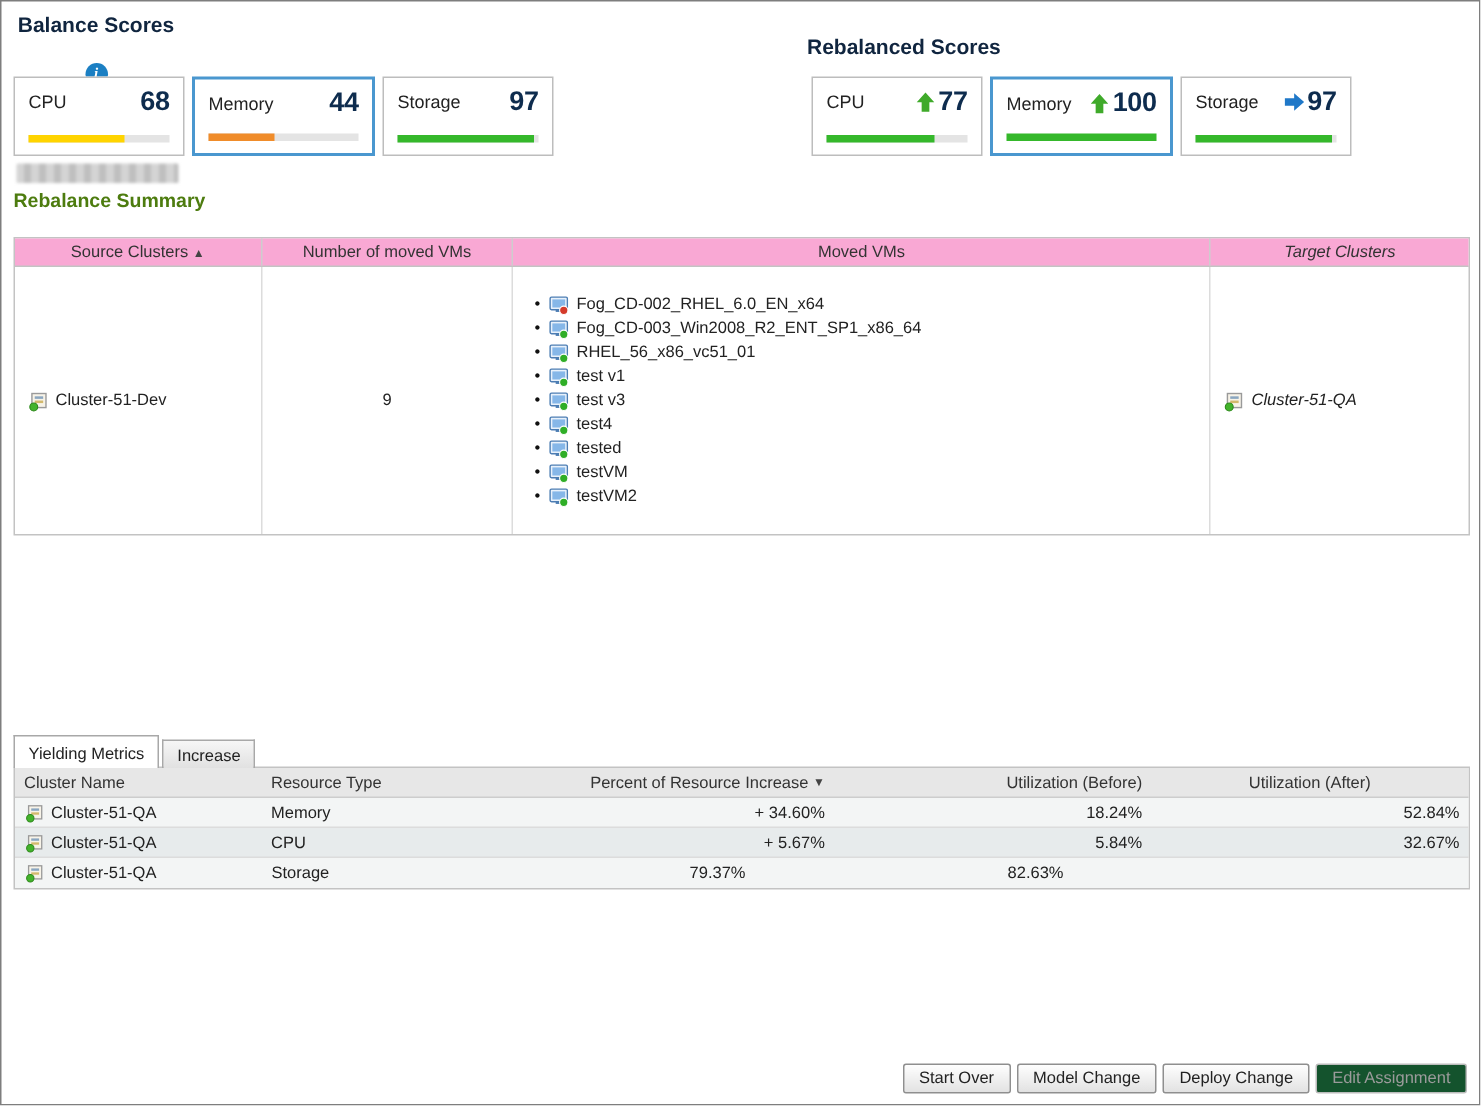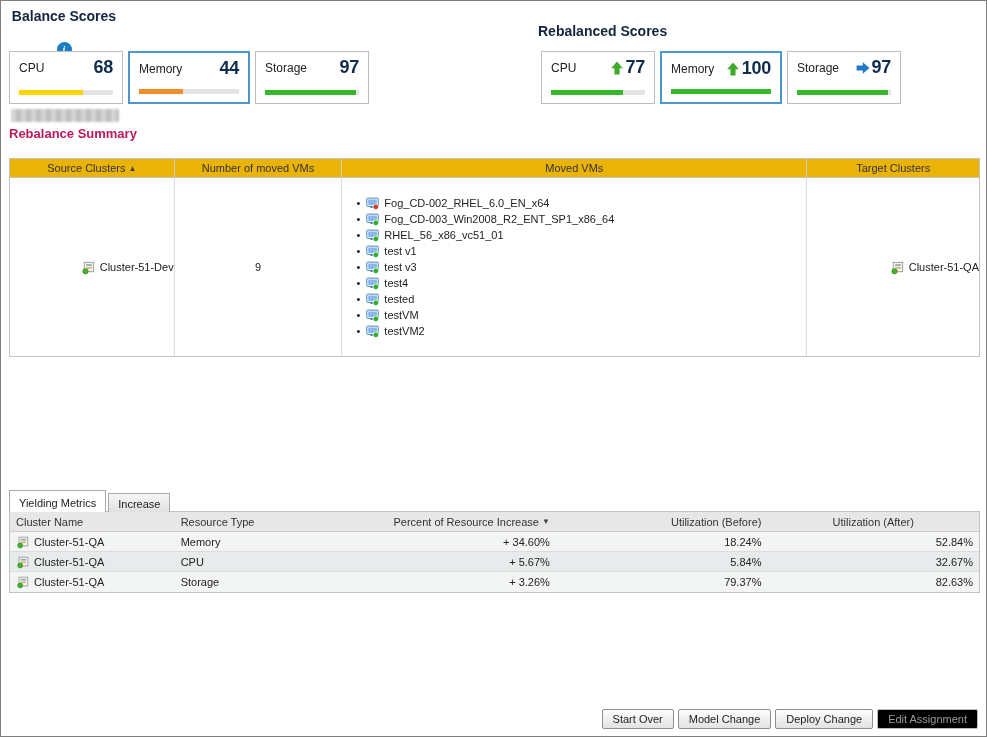--- a/index.html
+++ b/index.html
@@ -49,39 +49,39 @@
   }
   .card.selected { width: 122px; border-width: 2px; border-style: solid; }
   .card-label { position: absolute; top: 9px; left: 9px; font-size: 12px; color: #222; }
   .value-group { position: absolute; top: 5px; right: 9px; display: flex; align-items: center; gap: 2px; }
   .card-value { font-size: 18px; font-weight: bold; color: #0e2c4e; letter-spacing: -0.3px; }
   .bar { position: absolute; left: 9px; right: 9px; bottom: 8px; height: 5px; background: #e4e4e4; }
   .bar-fill { height: 100%; }
   .arrow-icon { width: 14px; height: 14px; display: block; }
 
   
-  .section-title { position: absolute; top: 125px; left: 8px; font-size: 13px; font-weight: bold; color: #be185d; }
+  .section-title { position: absolute; top: 125px; left: 8px; font-size: 13px; font-weight: bold; color: #4d7c0f; }
 
   
   .summary-table {
     position: absolute; top: 157px; left: 8px; width: 971px;
     border: 1px solid #c3c3c3; font-size: 11px; color: #222; background: #fff;
   }
-  .t-head { display: flex; background: #eab308; border-bottom: 1px solid #c3c3c3; }
+  .t-head { display: flex; background: #f9a8d4; border-bottom: 1px solid #c3c3c3; }
   .t-head .th {
     padding: 3px 4px; color: #333; cursor: pointer;
     display: flex; align-items: center; justify-content: center; gap: 3px;
     border-right: 1px solid #cdcdcd; height: 18px;
   }
   .sort-glyph { font-size: 8px; color: #444; }
-  .sum-c1 { width: 165px; } .sum-c2 { width: 168px; } .sum-c3 { width: 466px; } .sum-c4 { width: 172px; border-right: none !important; }
+  .sum-c1 { width: 165px; } .sum-c2 { width: 168px; } .sum-c3 { width: 466px; } .sum-c4 { width: 172px; border-right: none !important; font-style: italic; }
   .t-body-row { display: flex; height: 178px; }
   .t-body-row .td { border-right: 1px solid #dcdcdc; display: flex; align-items: center; }
   .t-body-row .td:last-child { border-right: none; }
-  .cell-cluster { padding-left: 8px; gap: 4px; justify-content: flex-end; }
+  .cell-cluster { padding-left: 8px; gap: 4px; }
   .cell-center { justify-content: center; }
   .vm-list { list-style: none; padding-left: 13px; }
   .vm-list li { display: flex; align-items: center; gap: 5px; height: 16px; }
   .vm-bullet { font-size: 11px; color: #111; width: 6px; text-align: center; }
   .vm-icon { display: flex; align-items: center; }
   .vm-icon .badge { fill: #2fae27; }
   .vm-icon.red .badge { fill: #d43a2a; }
   .cluster-icon { display: flex; align-items: center; }
 
   
@@ -115,21 +115,21 @@
   .m-row .cell { padding: 0 6px; display: flex; align-items: center; gap: 4px; height: 100%; }
   .m-row .num { justify-content: flex-end; }
 
   
   .actions { position: absolute; right: 8px; bottom: 7px; display: flex; gap: 4px; }
   .btn {
     font-size: 11px; font-family: inherit; padding: 3px 10px;
     border: 1px solid #8f8f8f; border-radius: 2px;
     background: linear-gradient(#fefefe, #e2e2e2); color: #222; cursor: pointer;
   }
-  .btn:disabled { color: #9b9b9b; border-color: #bcbcbc; background: #000000; cursor: default; }
+  .btn:disabled { color: #9b9b9b; border-color: #bcbcbc; background: #14532d; cursor: default; }
 </style>
 </head>
 <body>
 
 <div class="screen">
 
   <div class="hdr-left">
     <span class="title">Balance Scores</span>
     <span class="info-icon">i</span>
     <span class="title">- VirtualCenter_</span>
@@ -462,23 +462,20 @@
             <rect x="5.5" y="4.5" width="6" height="1.8" fill="#8aa6c0"></rect>
             <rect x="5.5" y="7.5" width="6" height="1.8" fill="#d3b96d"></rect>
             <circle cx="4.8" cy="12" r="2.8" fill="#43b32b" stroke="#2f8a1d" stroke-width="0.8"></circle>
           </svg>
         </span>
         <span>Cluster-51-QA</span>
       </div>
       <div class="cell m-c2">
         <span>Storage</span>
       </div>
-      <div class="cell m-c3 num">
-        <span>+ 3.26%</span>
-      </div>
       <div class="cell m-c4 num">
         <span>79.37%</span>
       </div>
       <div class="cell m-c5 num">
         <span>82.63%</span>
       </div>
     </div>
   </div>
 
   <div class="actions">

